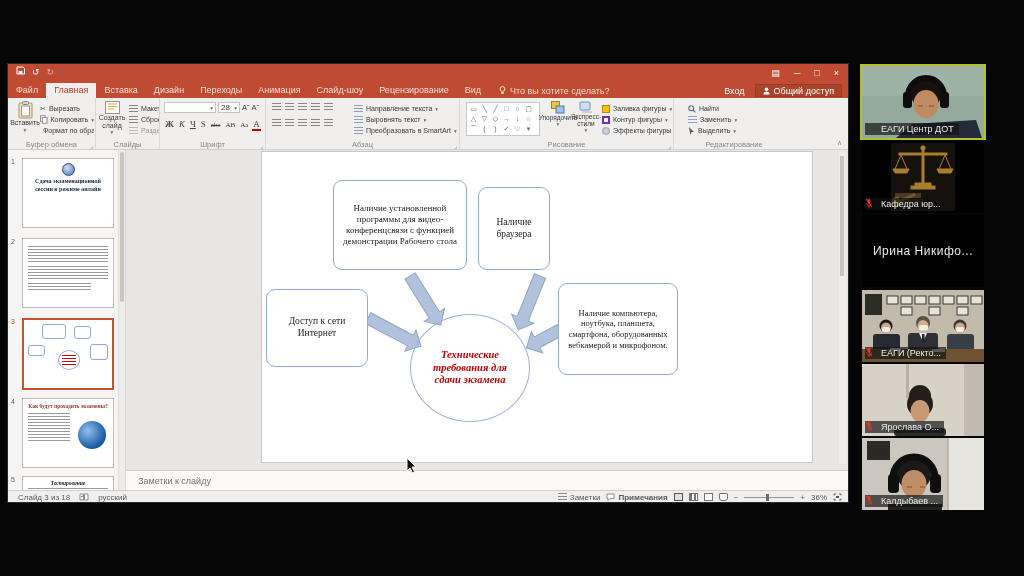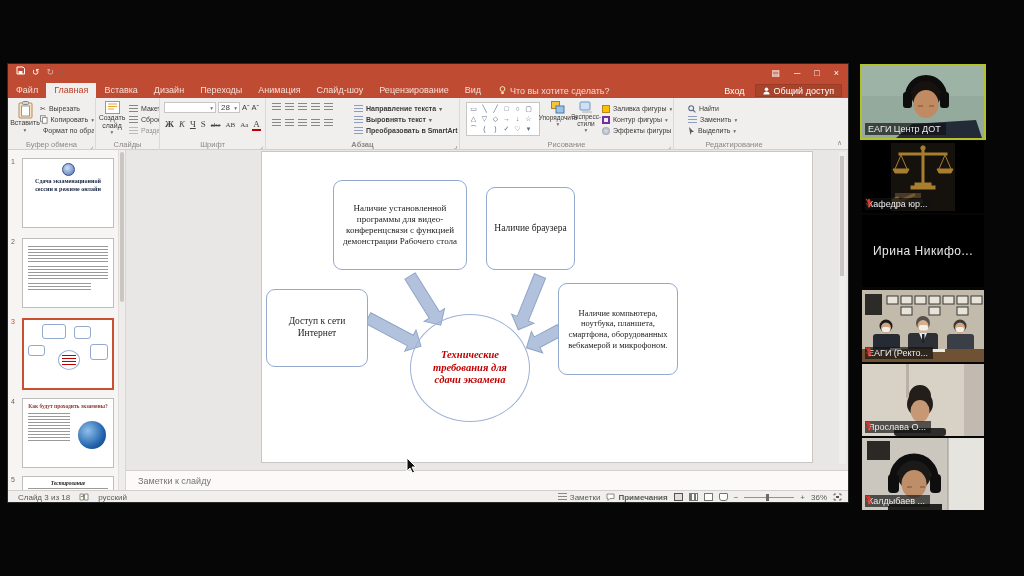--- a/index.html
+++ b/index.html
@@ -73,21 +73,21 @@
   .stright{position:absolute;right:6px;top:0;display:flex;align-items:center;gap:6px;height:12px;}
   .vicon{width:9px;height:8px;border:1px solid #77756f;background:#fdfdfc;}
   .ztrack{width:50px;height:1px;background:#96948f;position:relative;}
   .zthumbp{position:absolute;left:22px;top:-3px;width:3px;height:7px;background:#6d6b66;}
 
   
   .tile{position:absolute;left:862px;width:122px;height:72px;background:#000;overflow:hidden;}
   .tile svg{position:absolute;left:0;top:0;}
   .tile.active{outline:2px solid #b4c12b;}
   .pbadge{position:absolute;left:3px;bottom:3px;display:flex;align-items:center;gap:3px;background:rgba(18,18,18,.68);
-          padding:1px 5px 1px 3px;font-size:9px;color:#ececec;white-space:nowrap;max-width:112px;overflow:hidden;}
+          padding:1px 5px 1px 16px;font-size:9px;color:#ececec;white-space:nowrap;max-width:112px;overflow:hidden;}
   .nameonly{position:absolute;left:0;top:0;width:122px;height:72px;display:flex;align-items:center;justify-content:center;
             color:#e8e8e8;font-size:12px;letter-spacing:.5px;white-space:nowrap;}
 </style>
 </head>
 <body>
 
 <div id="stage">
 
 
   <div class="ppt">
@@ -222,21 +222,21 @@
           <span class="tgl">S</span>
           <span class="tgl" style="text-decoration:line-through;font-size:7px">abc</span>
           <span class="tgl" style="font-size:7px">АВ</span>
           <span class="tgl" style="font-size:7px">Аа</span>
           <span class="tgl" style="border-bottom:2px solid #c00000">А</span>
         </div>
         <div class="grplbl">Шрифт</div>
         <span class="launcher">⌟</span>
       </div>
 
-      <div class="grp" style="left:258px;width:194px;font-weight:bold;">
+      <div class="grp" style="left:258px;width:194px;">
         <div class="abs" style="left:6px;top:5px;display:flex;gap:4px;">
           <span class="gicon"></span>
           <span class="gicon"></span>
           <span class="gicon"></span>
           <span class="gicon"></span>
           <span class="gicon"></span>
         </div>
         <div class="abs" style="left:6px;top:21px;display:flex;gap:4px;">
           <span class="gicon"></span>
           <span class="gicon"></span>
@@ -407,21 +407,21 @@
             <g transform="translate(106,166) rotate(28)">
                 <polygon points="0,-6 48,-6 48,-12 60,0 48,12 48,6 0,6"></polygon>
               </g>
             <g transform="translate(298,178) rotate(152)">
                 <polygon points="0,-6 26,-6 26,-12 38,0 26,12 26,6 0,6"></polygon>
               </g>
           </g>
         </svg>
 
         <div class="sbox" style="left:71px;top:28px;width:134px;height:90px;font-size:9px;">Наличие установленной программы для  видео-конференцсвязи с функцией демонстрации Рабочего стола</div>
-        <div class="sbox" style="left:224px;top:35px;width:89px;height:83px;font-size:9.5px;">Наличие браузера</div>
+        <div class="sbox" style="left:216px;top:35px;width:72px;height:83px;font-size:9.5px;">Наличие браузера</div>
         <div class="sbox" style="left:4px;top:137px;width:102px;height:78px;font-size:9.5px;">Доступ к сети Интернет</div>
         <div class="sbox" style="left:296px;top:131px;width:120px;height:92px;font-size:8.5px;">Наличие компьютера, ноутбука, планшета, смартфона, оборудованных вебкамерой и микрофоном.</div>
         <div class="scircle">Технические требования для сдачи экзамена</div>
       </div>
       <div class="vscroll">
           <div class="vthumb"></div>
         </div>
     </div>
 
     <div class="notes"><span>Заметки к слайду</span></div>

